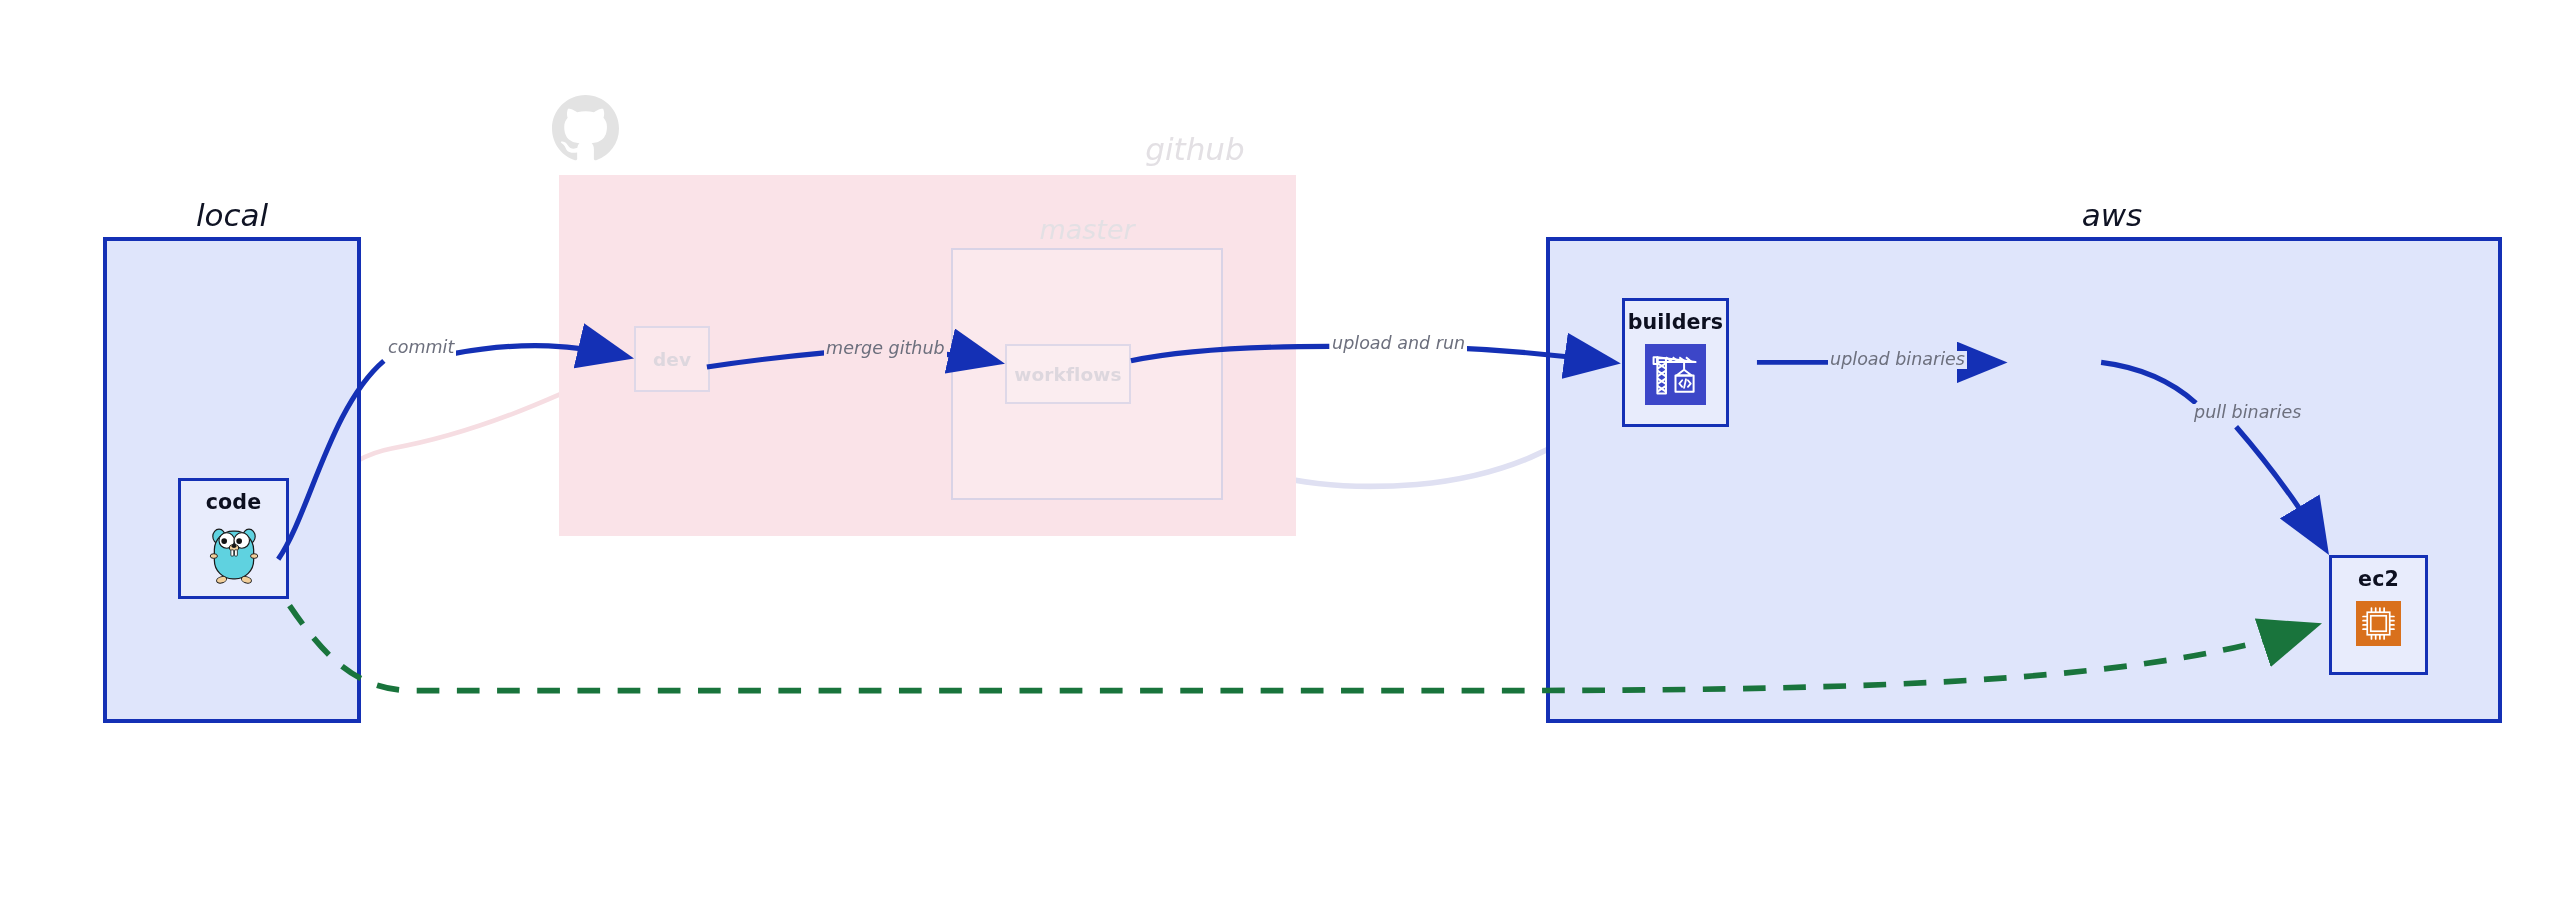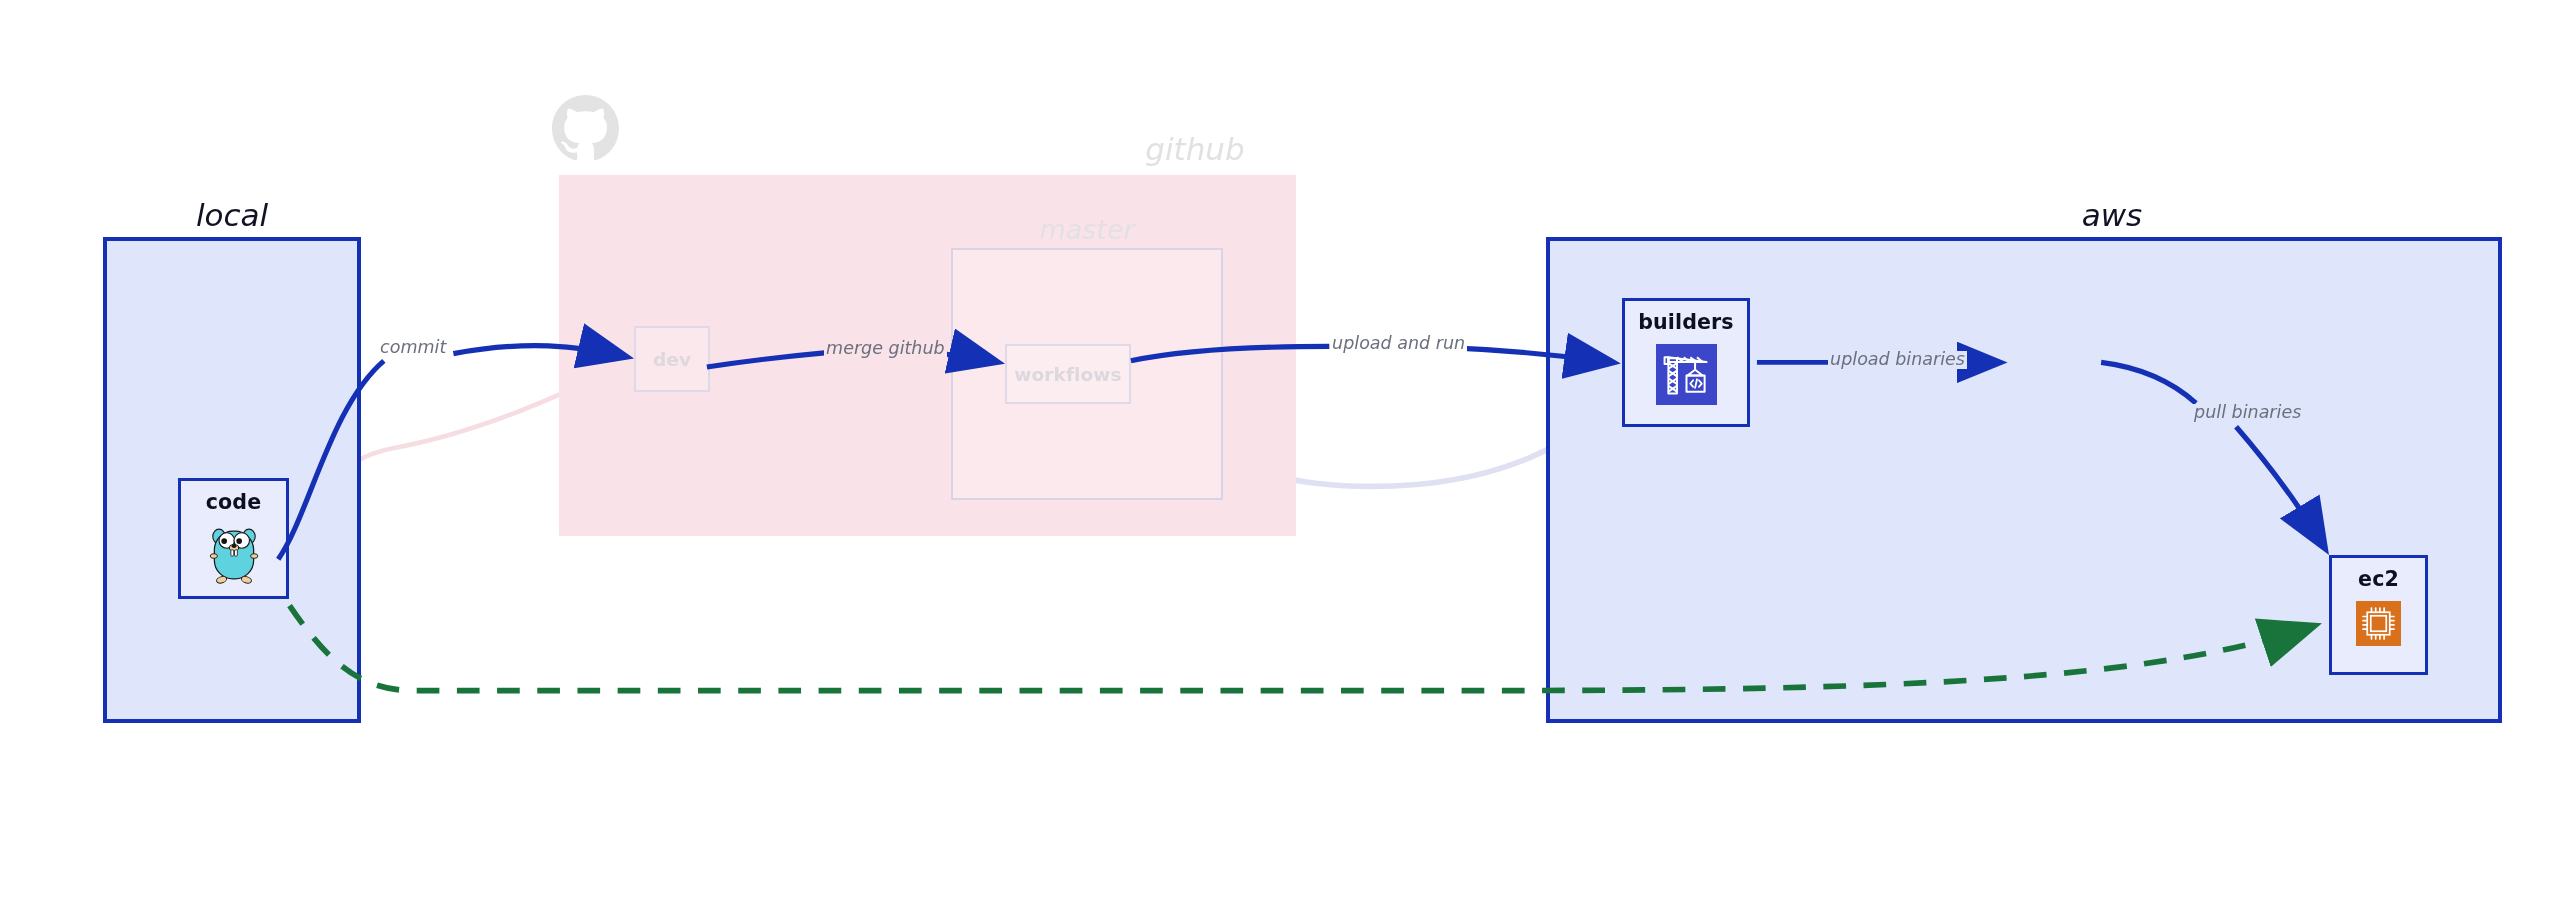--- a/index.html
+++ b/index.html
@@ -192,21 +192,21 @@
 
         <ellipse cx="32" cy="108" rx="10" ry="6" fill="#f2cf9a" stroke="#1a1a1a" stroke-width="1.8" transform="rotate(-18 32 108)"></ellipse>
         <ellipse cx="80" cy="108" rx="10" ry="6" fill="#f2cf9a" stroke="#1a1a1a" stroke-width="1.8" transform="rotate(18 80 108)"></ellipse>
       </svg>
     </span>
   </div>
 
   <div class="group-box group-aws" style="left:1546px; top:237px; width:956px; height:486px;"></div>
   <div class="group-title" style="left:1634px; top:197px; width:956px;">aws</div>
 
-  <div class="node" style="left:1622px; top:298px; width:128px; height:129px;">
+  <div class="node" style="left:1622px; top:298px; width:107px; height:129px;">
     <span class="node-label">builders</span>
     <span class="node-icon">
       <svg width="61" height="61" viewBox="0 0 64 64">
         <rect x="0" y="0" width="64" height="64" fill="#3c46c8"></rect>
         <g fill="none" stroke="#ffffff" stroke-width="2.1" stroke-linejoin="round">
 
           <rect x="13" y="15" width="9" height="37"></rect>
           <path d="M13 20 L22 26 M22 20 L13 26 M13 28 L22 34 M22 28 L13 34 M13 36 L22 42 M22 36 L13 42 M13 44 L22 50 M22 44 L13 50"></path>
 
           <rect x="9" y="14" width="4" height="7"></rect>
@@ -268,21 +268,21 @@
 
     <path d="M 3410,703 L 3548,703" fill="none" stroke="#1430b5" stroke-width="9"></path>
     <path d="M 3760,703 L 3882,703" fill="none" stroke="#1430b5" stroke-width="9" marker-end="url(#ah-blue)"></path>
 
     <path d="M 4078,703 C 4150,712 4215,740 4262,782" fill="none" stroke="#1430b5" stroke-width="10"></path>
     <path d="M 4340,828 C 4420,920 4480,1010 4512,1063" fill="none" stroke="#1430b5" stroke-width="10" marker-end="url(#ah-blue)"></path>
 
     <path d="M 562,1175 C 640,1290 700,1335 790,1340 L 2900,1340 C 3800,1340 4200,1310 4490,1215" fill="none" stroke="#19743c" stroke-width="11" stroke-dasharray="44 34" stroke-linecap="butt" marker-end="url(#ah-green)"></path>
   </svg>
 
-  <div class="edge-label" style="left:378px; top:339px;">commit</div>
+  <div class="edge-label" style="left:386px; top:339px;">commit</div>
 
   <div class="edge-label on-pink" style="left:824px; top:340px;">merge github</div>
 
   <div class="edge-label" style="left:1330px; top:335px;">upload and run</div>
 
   <div class="edge-label on-blue" style="left:1828px; top:351px;">upload binaries</div>
 
   <div class="edge-label on-blue" style="left:2192px; top:404px;">pull binaries</div>
 
 

